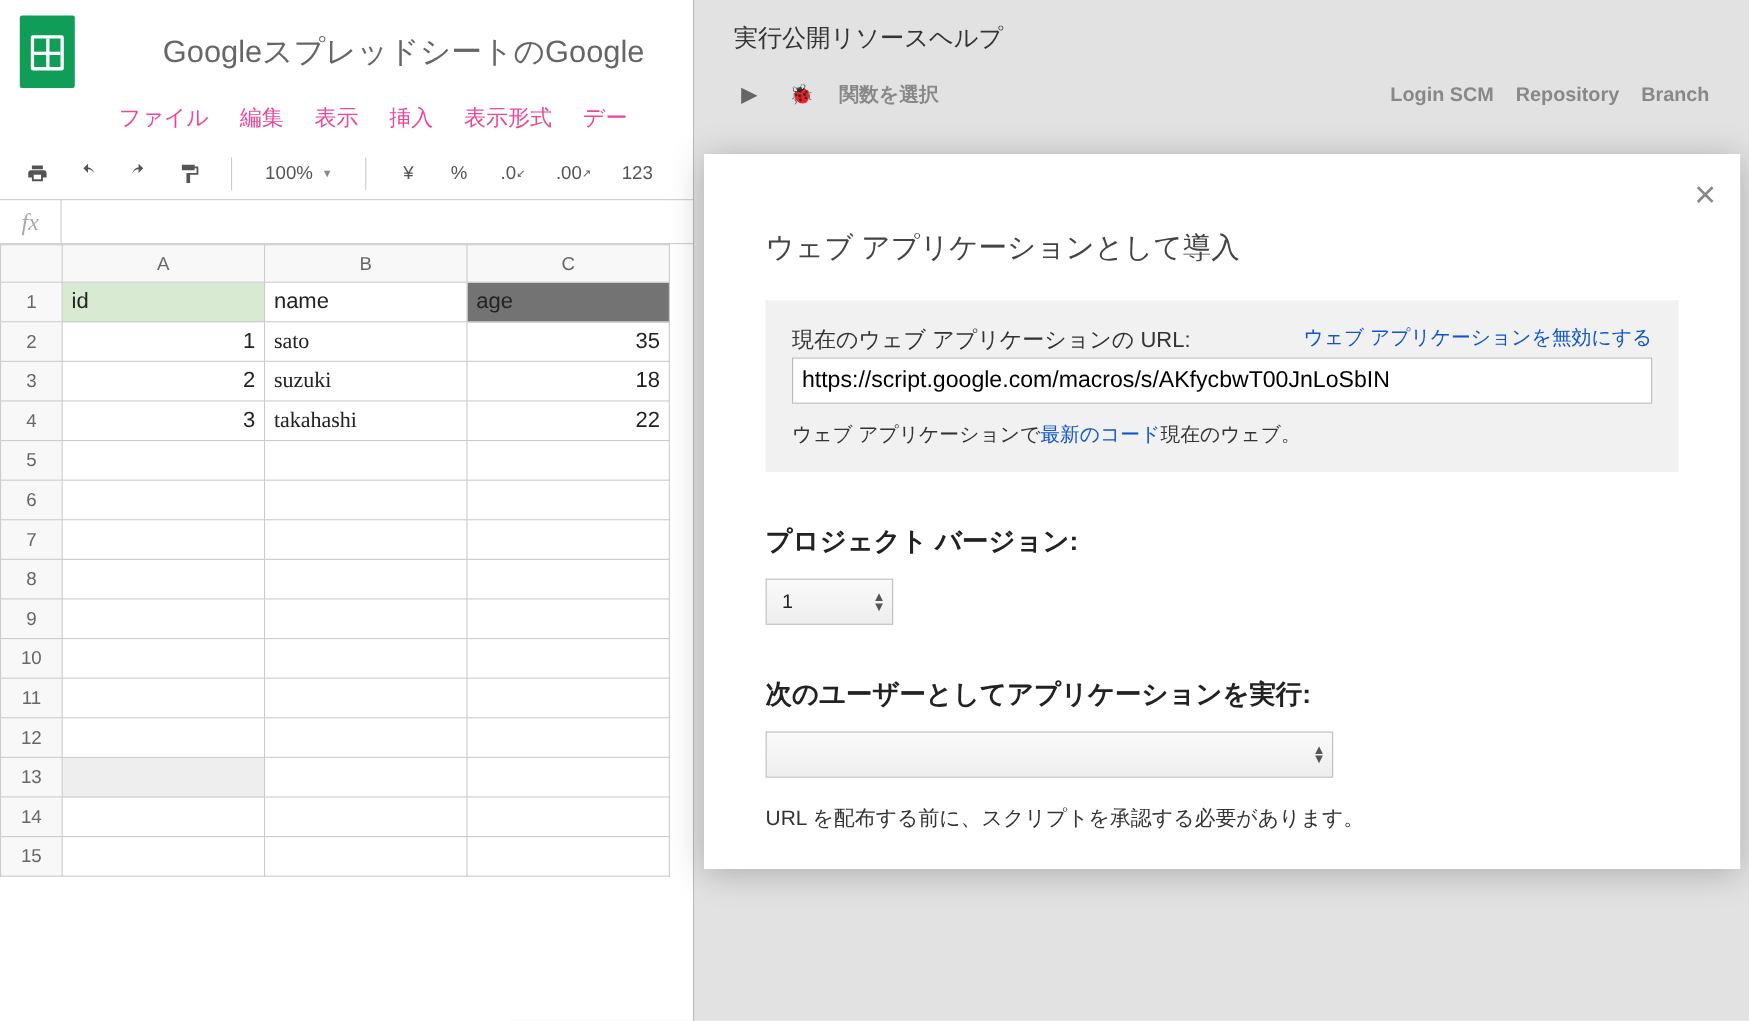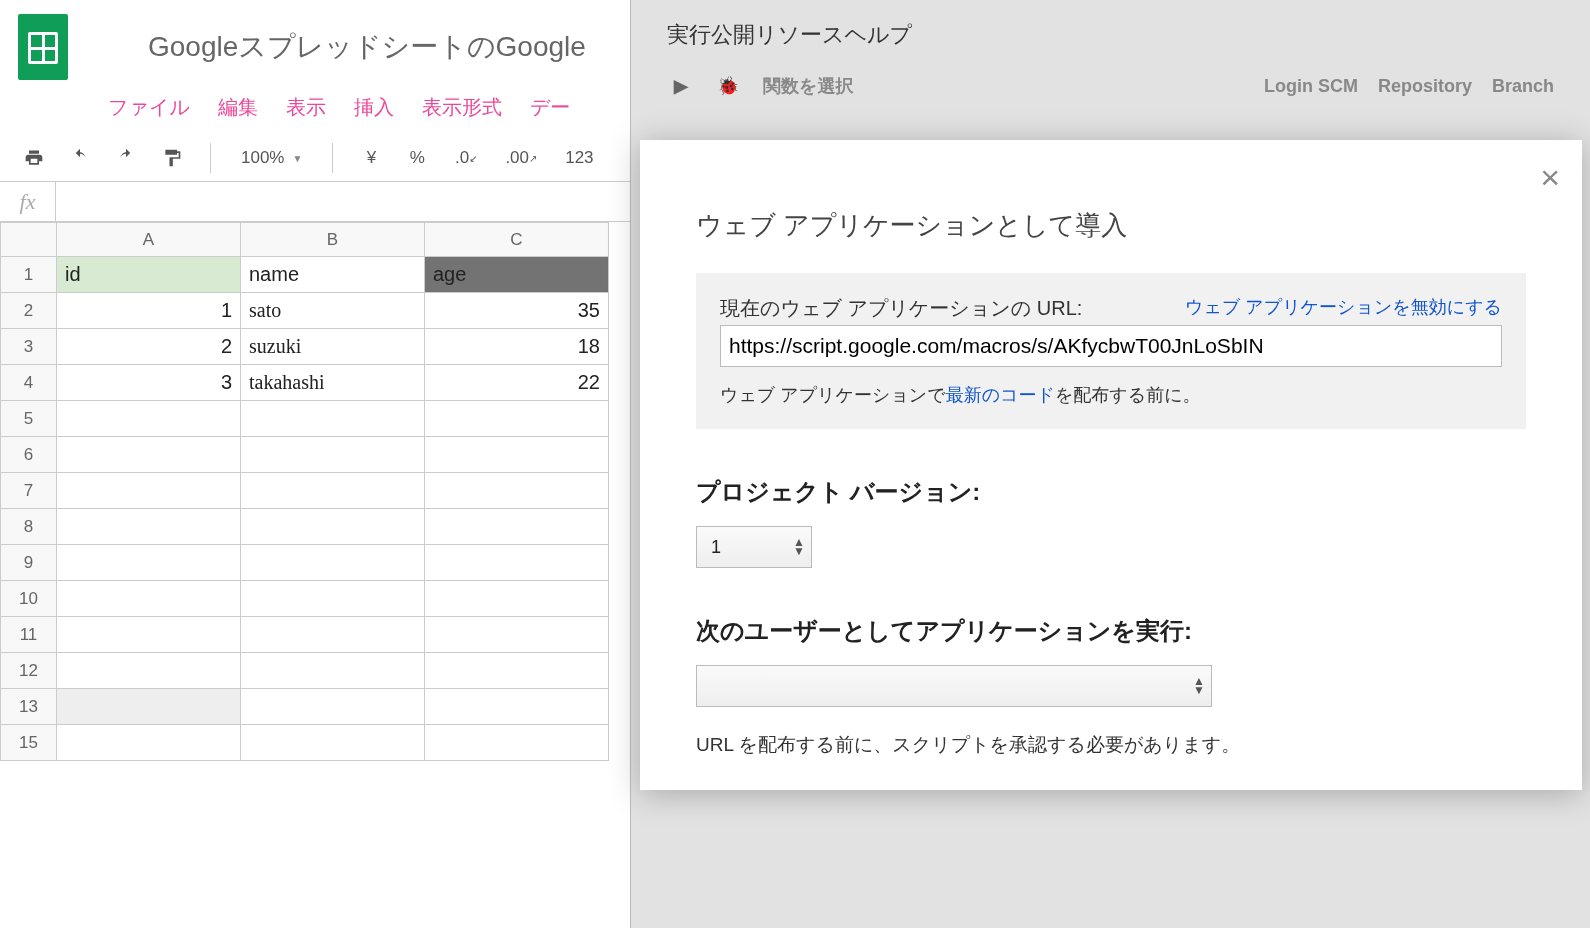--- a/index.html
+++ b/index.html
@@ -258,20 +258,26 @@
           <td class="colB"></td>
           <td class="colC"></td>
         </tr>
     <tr>
           <th class="rowhd">13</th>
           <td class="colA sel"></td>
           <td class="colB"></td>
           <td class="colC"></td>
         </tr>
     <tr>
+          <th class="rowhd">14</th>
+          <td class="colA"></td>
+          <td class="colB"></td>
+          <td class="colC"></td>
+        </tr>
+    <tr>
           <th class="rowhd">15</th>
           <td class="colA"></td>
           <td class="colB"></td>
           <td class="colC"></td>
         </tr>
   </tbody>
     </table>
 </div>
 
 <div class="script-win">
@@ -297,21 +303,21 @@
   <div class="dlg-body">
     <div class="dlg-title">ウェブ アプリケーションとして導入</div>
 
     <div class="url-panel">
       <div class="url-label-row">
         <div class="url-label">現在のウェブ アプリケーションの URL:</div>
         <div class="disable-link">ウェブ アプリケーションを無効にする</div>
       </div>
       <input class="url-input" value="https://script.google.com/macros/s/AKfycbwT00JnLoSbIN" style="">
       <div class="test-line">
-        <span>ウェブ アプリケーションで</span><a>最新のコード</a><span>を配布する前に。</span>
+        <span>ウェブ アプリケーションで</span><a>最新のコード</a><span>現在のウェブ。</span>
       </div>
     </div>
 
     <div class="section-label">プロジェクト バージョン:</div>
     <div class="select-ctl">
       <span>1</span>
       <span class="select-arrows">
           <span>▲</span>
           <span>▼</span>
         </span>

